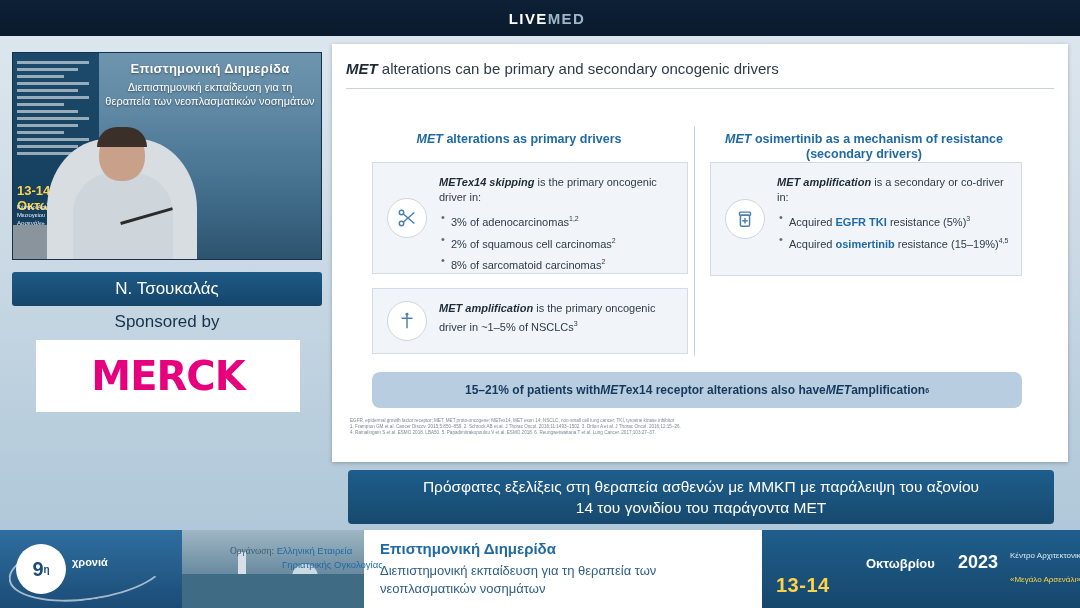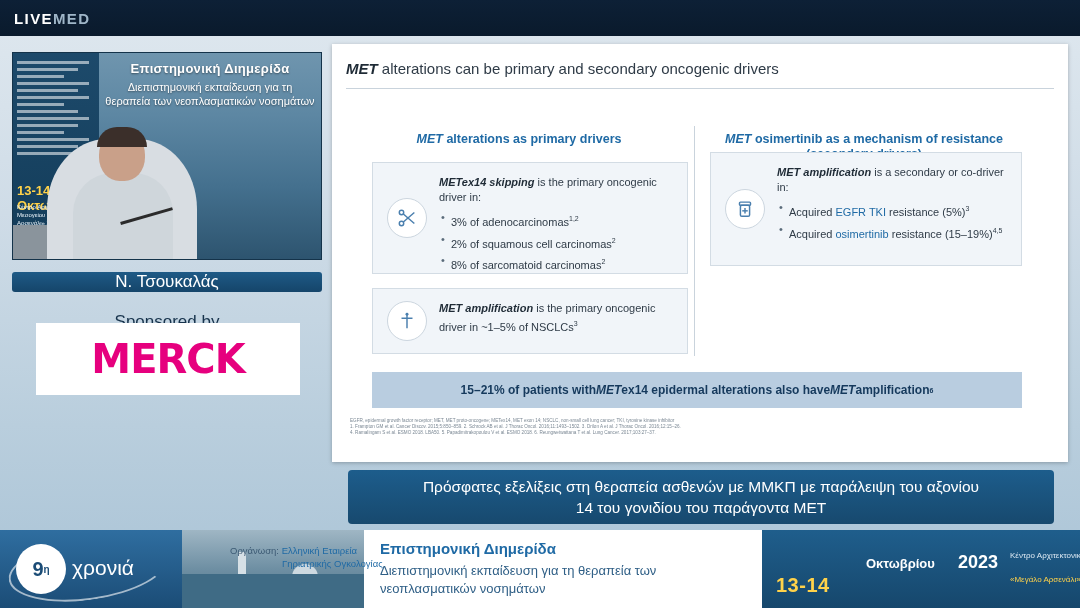--- a/index.html
+++ b/index.html
@@ -12,21 +12,21 @@
   #stage {
     position: relative;
     width: 1080px; height: 608px;
     background: linear-gradient(180deg, #dfe8ef 0%, #cfdce7 35%, #b9cedd 70%, #a9c3d6 100%);
   }
 
   
   #topbar {
     position: absolute; top: 0; left: 0; width: 1080px; height: 36px;
     background: linear-gradient(180deg, #0d2036 0%, #0a1a2c 100%);
-    display: flex; align-items: center;
+    display: flex; align-items: center; justify-content: center;
   }
   #logo {
     margin-left: 14px;
     font-size: 15px; letter-spacing: 1.4px; font-weight: bold;
   }
   #logo .live { color: #ffffff; }
   #logo .med  { color: #9fb6c8; }
 
   
   #leftcol {
@@ -91,32 +91,32 @@
   }
   .spk-podium {
     position: absolute; left: 0; bottom: 0; width: 120px; height: 34px;
     background: #8a949c;
   }
   .spk-mic {
     position: absolute; left: 108px; bottom: 34px; width: 54px; height: 3px;
     background: #2b2b2b; transform: rotate(-16deg); transform-origin: left bottom;
   }
   #speaker-name {
-    position: absolute; left: 12px; top: 238px; width: 310px; height: 20px;
+    position: absolute; left: 12px; top: 238px; width: 310px; height: 34px;
     background: linear-gradient(180deg, #1e5a86 0%, #15456a 100%);
     color: #ffffff; font-size: 17px;
     display: flex; align-items: center; justify-content: center;
     border-radius: 3px;
   }
   #sponsored-by {
     position: absolute; left: 12px; top: 278px; width: 310px;
     text-align: center; color: #17334c; font-size: 17px;
   }
   #merck-card {
-    position: absolute; left: 36px; top: 289px; width: 264px; height: 72px;
+    position: absolute; left: 36px; top: 306px; width: 264px; height: 72px;
     background: #ffffff; display: flex; align-items: center; justify-content: center;
   }
   #merck-word {
     font-size: 40px; font-weight: bold; letter-spacing: -1px;
     color: #e6007e; font-family: "DejaVu Sans", sans-serif;
   }
 
   
   #slide {
     position: absolute; left: 332px; top: 44px; width: 736px; height: 418px;
@@ -145,44 +145,44 @@
   }
 
   .box {
     position: absolute;
     background: #f1f5f9;
     border: 1px solid #d3dce4;
     border-radius: 0;
   }
   #box-a { left: 40px;  top: 118px; width: 316px; height: 112px; }
   #box-b { left: 40px;  top: 244px; width: 316px; height: 66px; }
-  #box-c { left: 378px; top: 108px; width: 312px; height: 114px; }
+  #box-c { left: 378px; top: 118px; width: 312px; height: 114px; }
 
   .box-icon {
     position: absolute; left: 14px; top: 50%; transform: translateY(-50%);
     width: 40px; height: 40px; border-radius: 50%;
     background: #ffffff; border: 1px solid #ccd6df;
     display: flex; align-items: center; justify-content: center;
   }
   .box-body {
     position: absolute; left: 66px; right: 10px; top: 12px;
     font-size: 11px; color: #2f3b47; line-height: 15px;
   }
   .box-body .em    { font-style: italic; font-weight: bold; color: #1f2b36; }
-  .box-body .blue  { color: #1f6aa5; font-weight: normal; }
+  .box-body .blue  { color: #1f6aa5; font-weight: bold; }
   .box-body ul { list-style: none; margin-top: 6px; }
   .box-body li { position: relative; padding-left: 12px; margin-bottom: 3px; }
   .box-body li:before {
     content: "\2022"; position: absolute; left: 2px; top: -1px; color: #5a6b7a;
   }
   sup { font-size: 7px; }
 
   #banner-strip {
     position: absolute; left: 40px; top: 328px; width: 650px; height: 36px;
-    background: #b9cde0; border-radius: 0;
+    background: #b9cde0; border-radius: 8px;
     display: flex; align-items: center; justify-content: center;
     color: #15395c; font-size: 12px; font-weight: bold;
   }
   #banner-strip .em { font-style: italic; }
 
   #footnotes {
     position: absolute; left: 18px; top: 374px; right: 14px;
     font-size: 4.6px; line-height: 6.2px; color: #7b8894;
   }
 
@@ -210,21 +210,21 @@
   }
   .badge-circle {
     position: absolute; left: 16px; top: 14px; width: 50px; height: 50px;
     border-radius: 50%; background: #ffffff;
     display: flex; align-items: center; justify-content: center;
     color: #1b4c76; font-weight: bold; font-size: 20px;
   }
   .badge-circle sup { font-size: 10px; }
   .badge-word {
     position: absolute; left: 72px; top: 26px;
-    color: #ffffff; font-size: 21px; font-weight: normal;
+    color: #ffffff; font-size: 11px; font-weight: bold;
   }
   .badge-swoosh {
     position: absolute; left: 8px; top: 8px; width: 160px; height: 62px;
     border: 2px solid rgba(255,255,255,.55);
     border-radius: 50%;
     border-color: transparent transparent rgba(255,255,255,.6) rgba(255,255,255,.6);
     transform: rotate(-8deg);
   }
   #b-photo {
     width: 182px; height: 78px;
@@ -251,21 +251,21 @@
     color: #1f6aa5; font-size: 15px; font-weight: bold;
   }
   #b-center .c2 {
     position: absolute; left: 16px; top: 32px; width: 330px;
     color: #2f5f86; font-size: 13px; line-height: 18px;
   }
   #b-org {
     position: absolute; right: 322px; top: 14px; width: 210px;
     font-size: 9.5px; color: #5a6b7a; line-height: 13px;
   }
-  #b-org .k { color: #3c5a74; }
+  #b-org .k { color: #3c5a74; font-family: Liberation Serif, serif; }
   #b-org .v { color: #1f6aa5; }
   #b-right {
     width: 318px; height: 78px; position: relative;
     background: linear-gradient(180deg,#1f5e8c 0%, #16476c 100%);
   }
   #b-right .date {
     position: absolute; left: 14px; top: 20px;
     color: #ffd24a; font-size: 20px; font-weight: bold; letter-spacing: .5px; margin-top: 24px;
   }
   #b-right .mon {
@@ -406,21 +406,21 @@
         <ul>
           <li><span>Acquired </span><span class="blue">EGFR TKI</span><span> resistance (5%)</span><sup>3</sup></li>
           <li><span>Acquired </span><span class="blue">osimertinib</span><span> resistance (15–19%)</span><sup>4,5</sup></li>
         </ul>
       </div>
     </div>
 
     <div id="banner-strip">
       <span>15–21% of patients with </span>
         <span class="em">MET</span>
-        <span>ex14 epidermal alterations also have </span>
+        <span>ex14 receptor alterations also have </span>
         <span class="em">MET</span>
         <span> amplification</span>
         <sup>6</sup>
     </div>
 
     <div id="footnotes">
       <div>EGFR, epidermal growth factor receptor; MET, MET proto-oncogene; METex14, MET exon 14; NSCLC, non-small cell lung cancer; TKI, tyrosine kinase inhibitor</div>
       <div>1. Frampton GM et al. Cancer Discov. 2015;5:850–859. 2. Schrock AB et al. J Thorac Oncol. 2016;11:1493–1502. 3. Drilon A et al. J Thorac Oncol. 2016;12:15–26.</div>
       <div>4. Ramalingam S et al. ESMO 2018. LBA50. 5. Papadimitrakopoulou V et al. ESMO 2018. 6. Reungwetwattana T et al. Lung Cancer. 2017;103:27–37.</div>
     </div>

